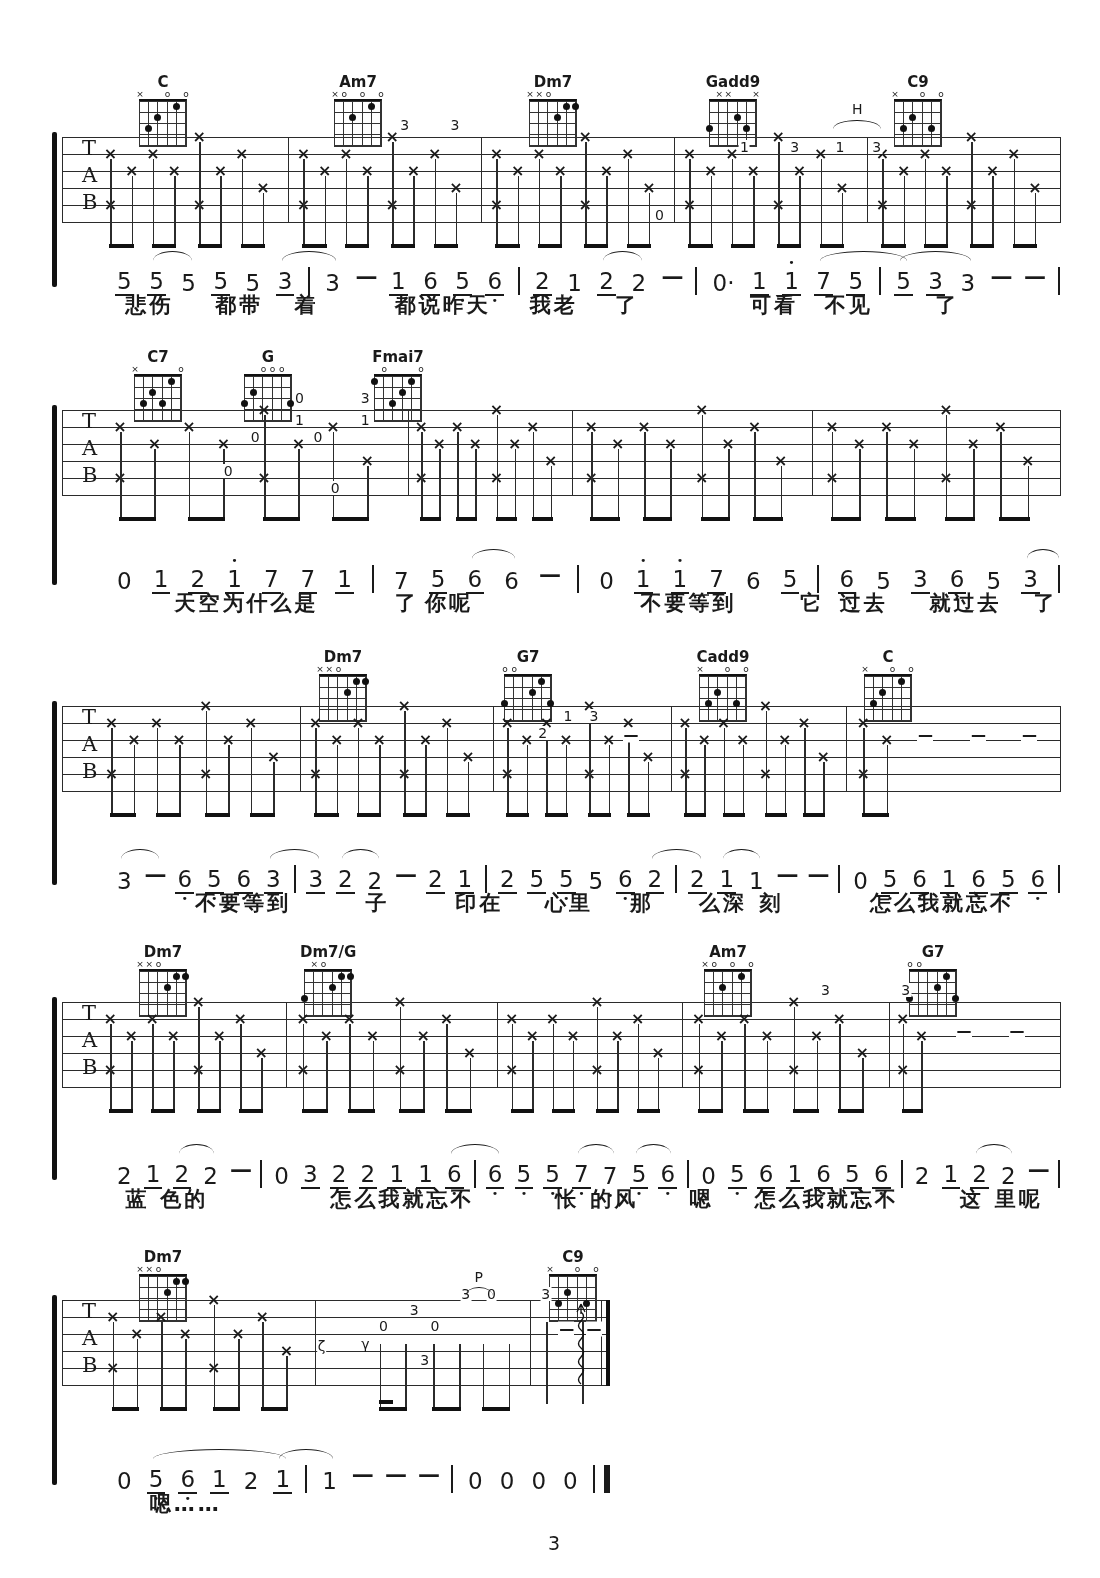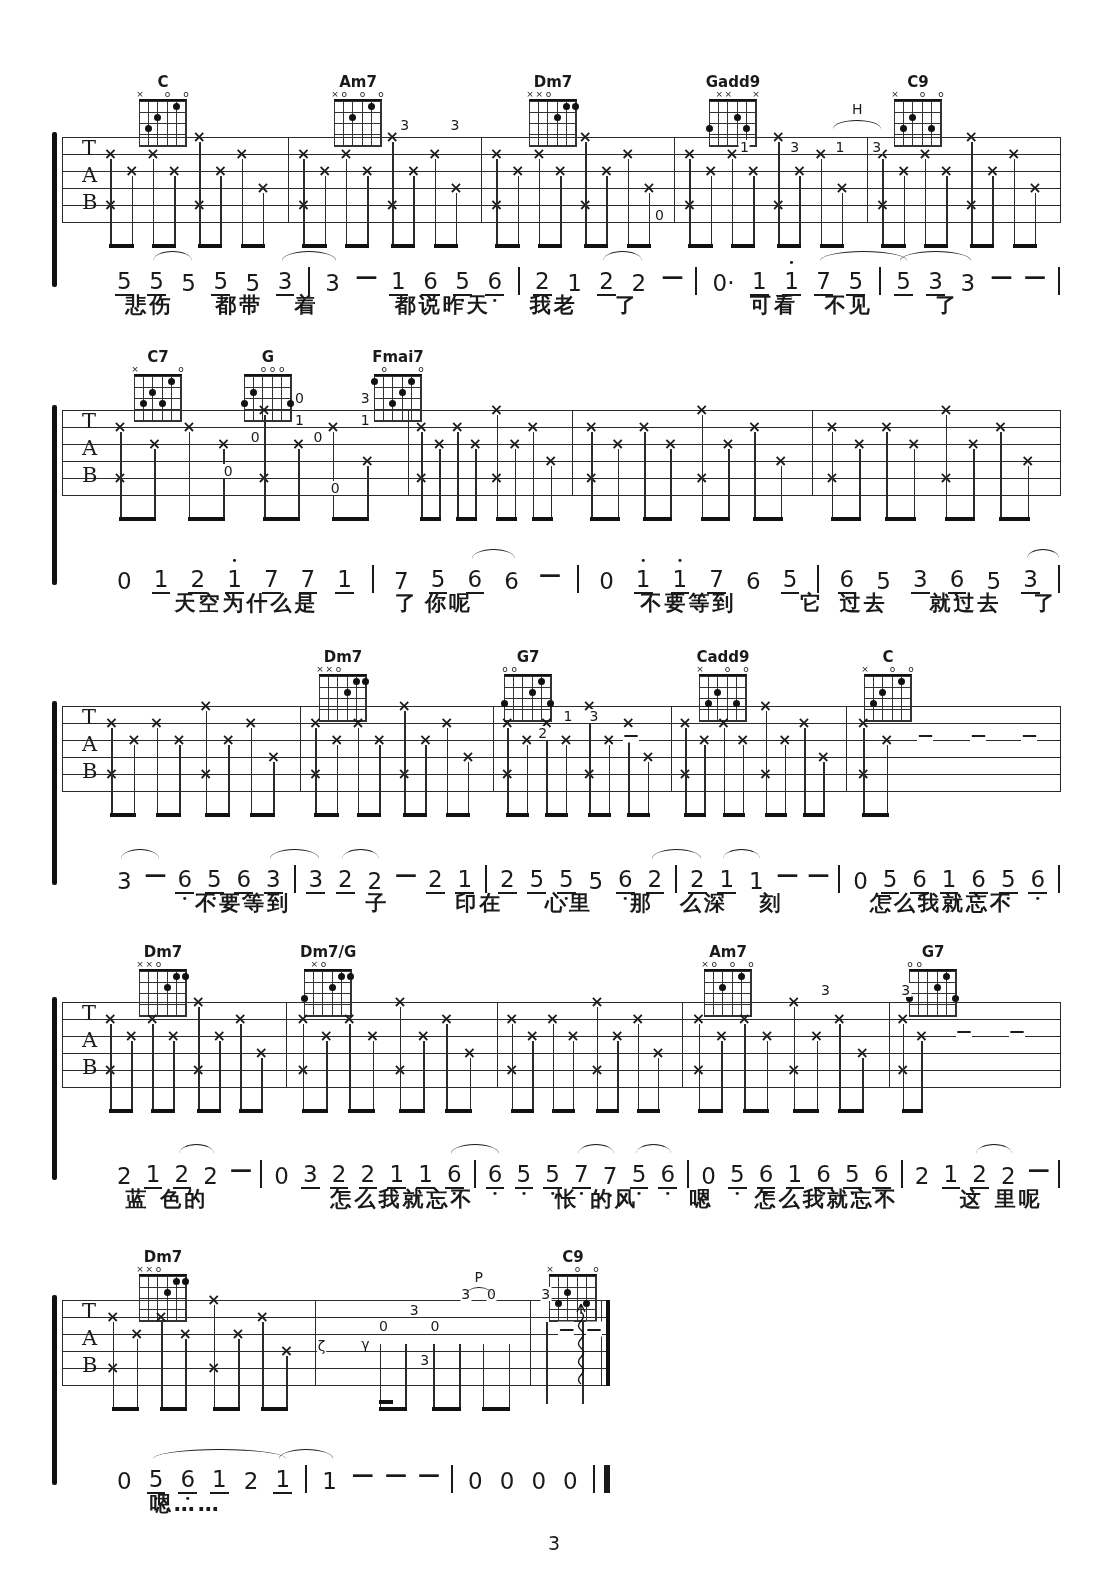--- a/index.html
+++ b/index.html
@@ -693,21 +693,21 @@
         <div class="jarc" style="left: 154.7px; top: 1px; width: 49.6px;"></div>
         <div class="jarc" style="left: 226.7px; top: 1px; width: 37.6px;"></div>
         <div class="jarc" style="left: 536.7px; top: 1px; width: 49.6px;"></div>
         <div class="jarc" style="left: 607.7px; top: 1px; width: 37.6px;"></div>
       </div>
       <div class="lyr" style="left: 195.325px; top: 891px;">不要等到</div>
       <div class="lyr" style="left: 365.425px; top: 891px;">子</div>
       <div class="lyr" style="left: 455.2px; top: 891px;">印在</div>
       <div class="lyr" style="left: 544.975px; top: 891px;">心里</div>
       <div class="lyr" style="left: 630.025px; top: 891px;">那</div>
-      <div class="lyr" style="left: 680px; top: 891px;">么深</div>
+      <div class="lyr" style="left: 699px; top: 891px;">么深</div>
       <div class="lyr" style="left: 759.49px; top: 891px;">刻</div>
       <div class="lyr" style="left: 870.055px; top: 891px;">怎么我就忘不</div>
       <div class="line" style="left: 62px; top: 1002px; width: 998px;"></div>
       <div class="line" style="left: 62px; top: 1019px; width: 998px;"></div>
       <div class="line" style="left: 62px; top: 1036px; width: 998px;"></div>
       <div class="line" style="left: 62px; top: 1053px; width: 998px;"></div>
       <div class="line" style="left: 62px; top: 1070px; width: 998px;"></div>
       <div class="line" style="left: 62px; top: 1087px; width: 998px;"></div>
       <div class="vline" style="left: 62px; top: 1002px; height: 86px;"></div>
       <div class="bracket" style="left: 52px; top: 997px; height: 183px;"></div>

